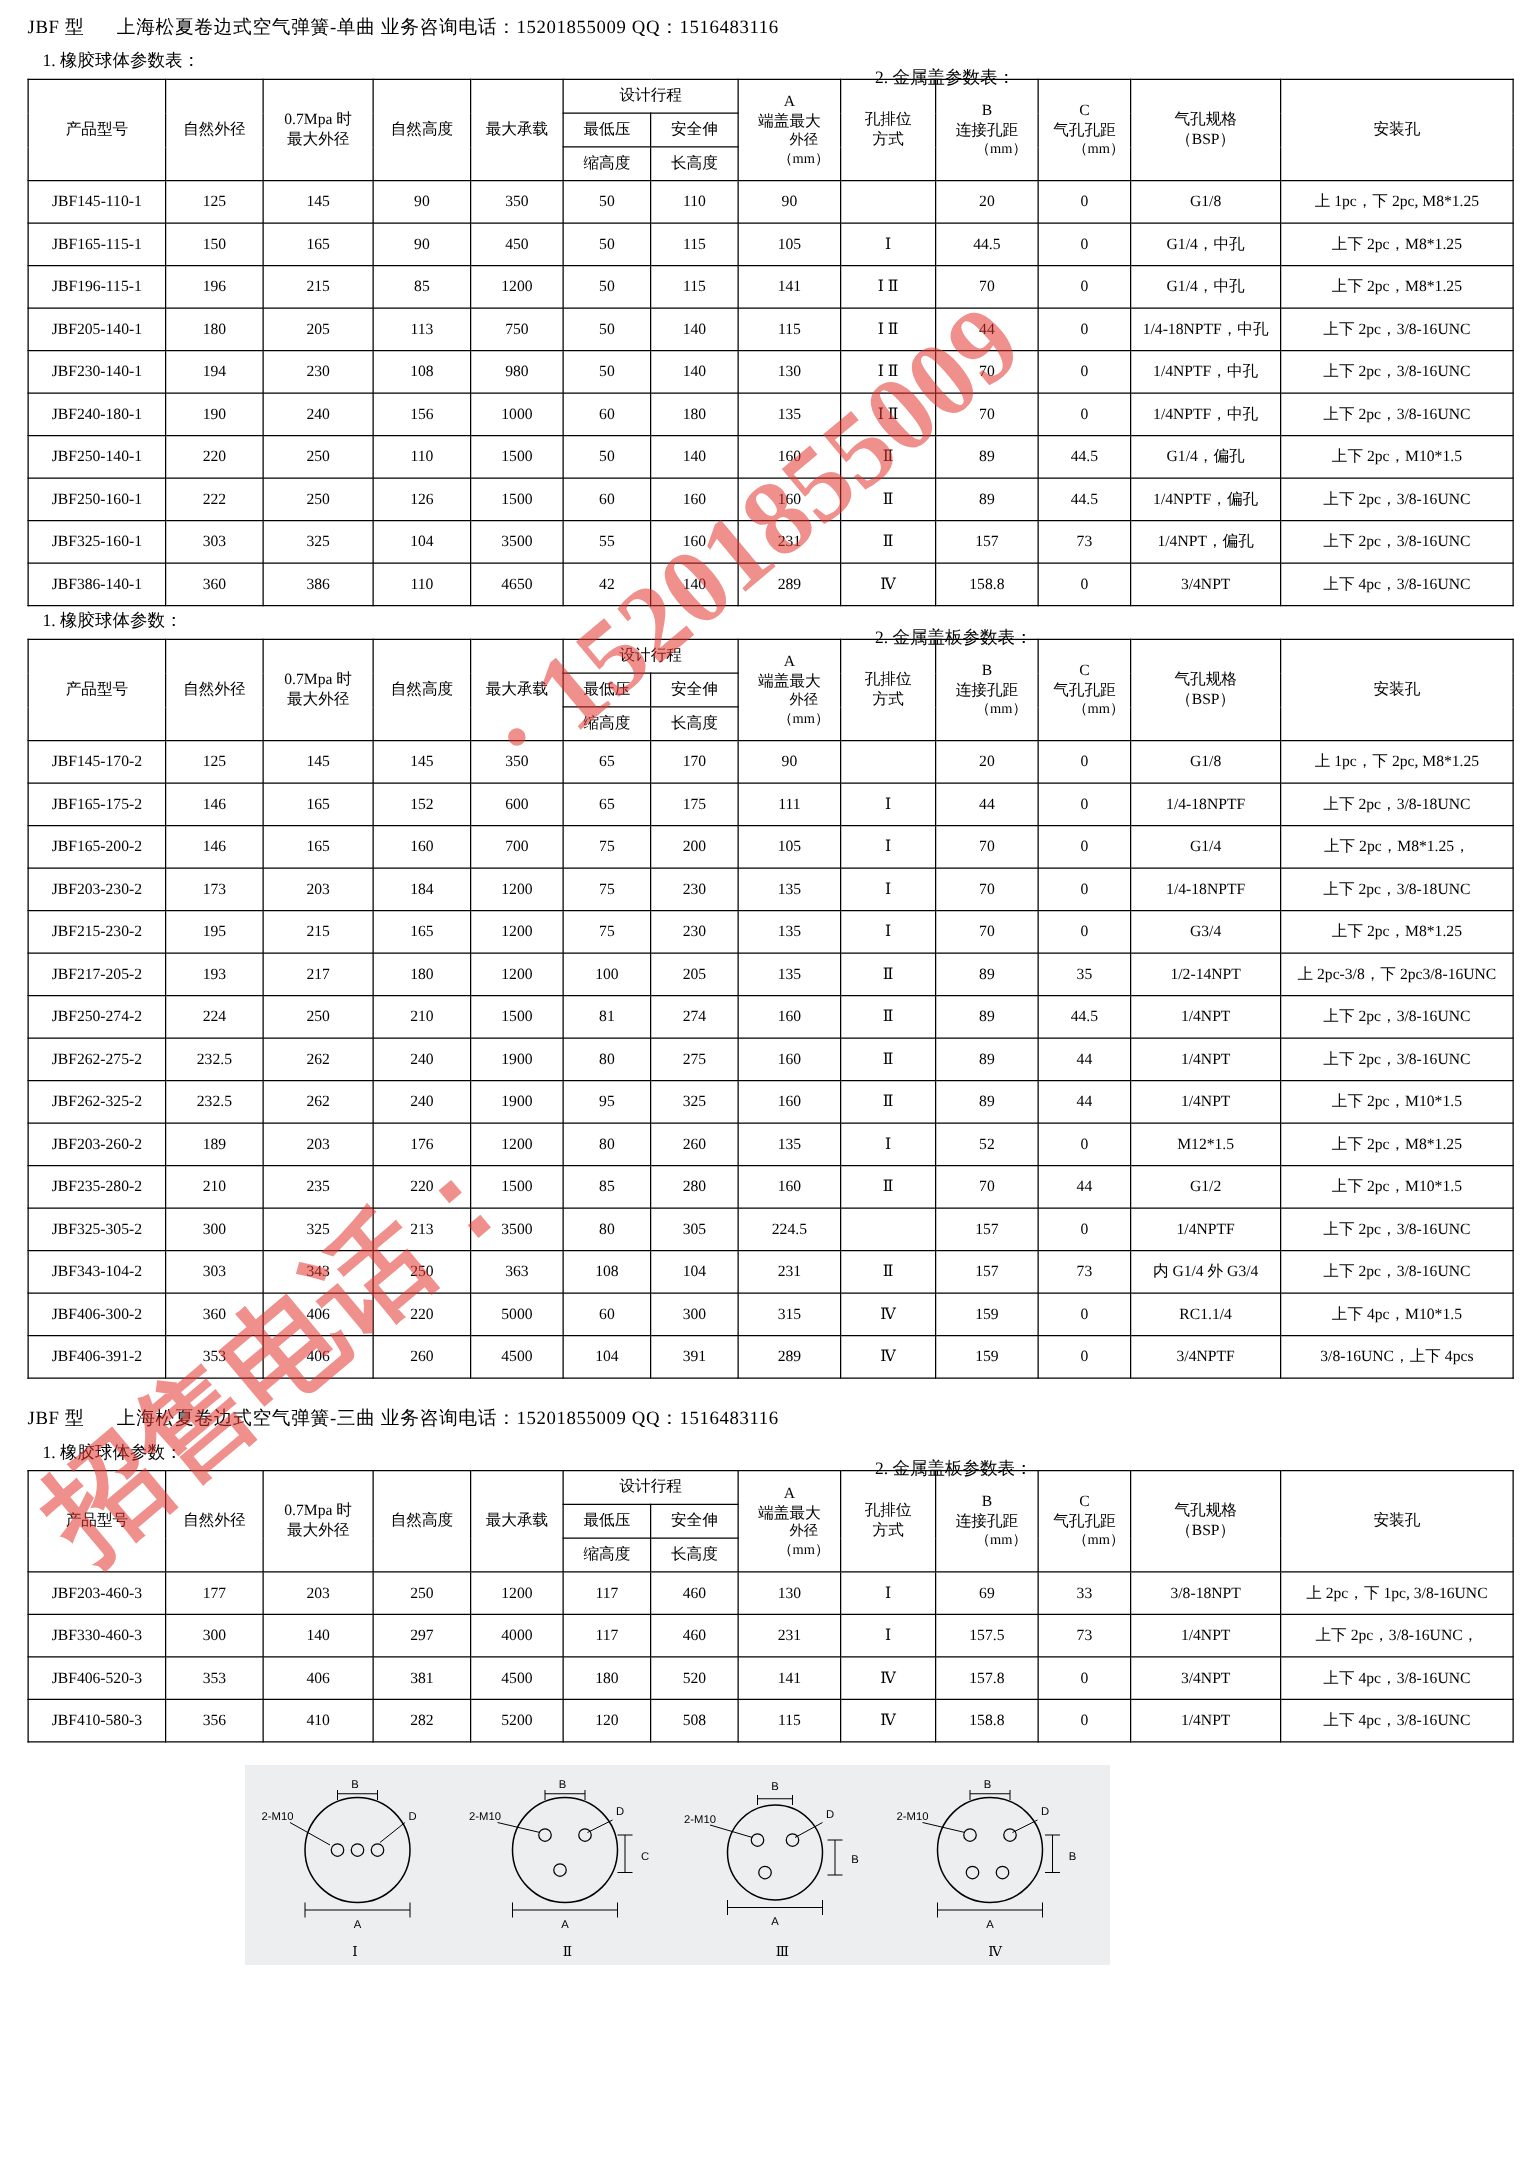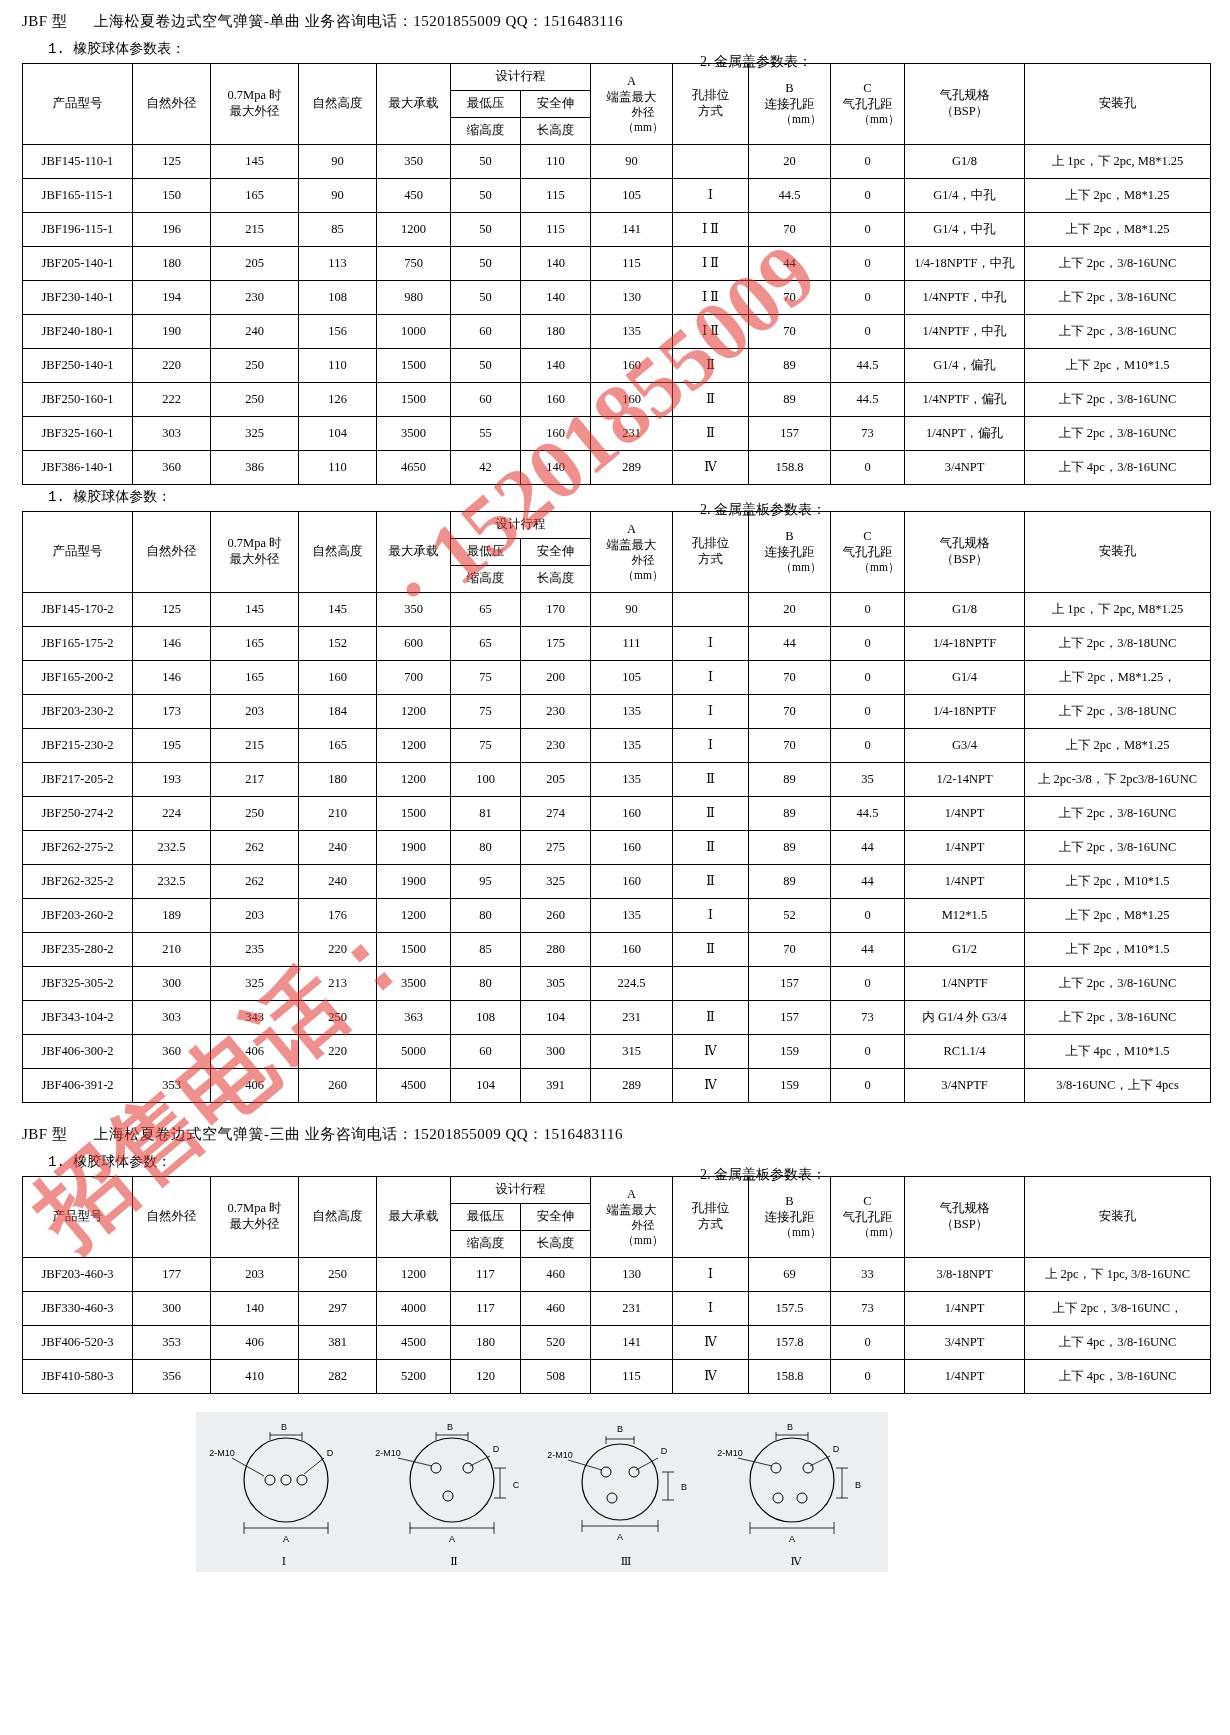--- a/index.html
+++ b/index.html
@@ -30,23 +30,22 @@
   .section-title .model {
     margin-right: 26px;
   }
   .sub-heads {
     position: relative;
     height: 26px;
     font-size: 14px;
   }
   .sub-heads .left {
     position: absolute;
-    left: 48px;
+    left: 34px;
     top: 3px;
-    font-family: Liberation Mono, monospace;
   }
   .sub-heads .right {
     position: absolute;
     left: 700px;
     top: 16px;
   }
   table.spec {
     border-collapse: collapse;
     width: 1188px;
     margin: 0 0 0 22px;

